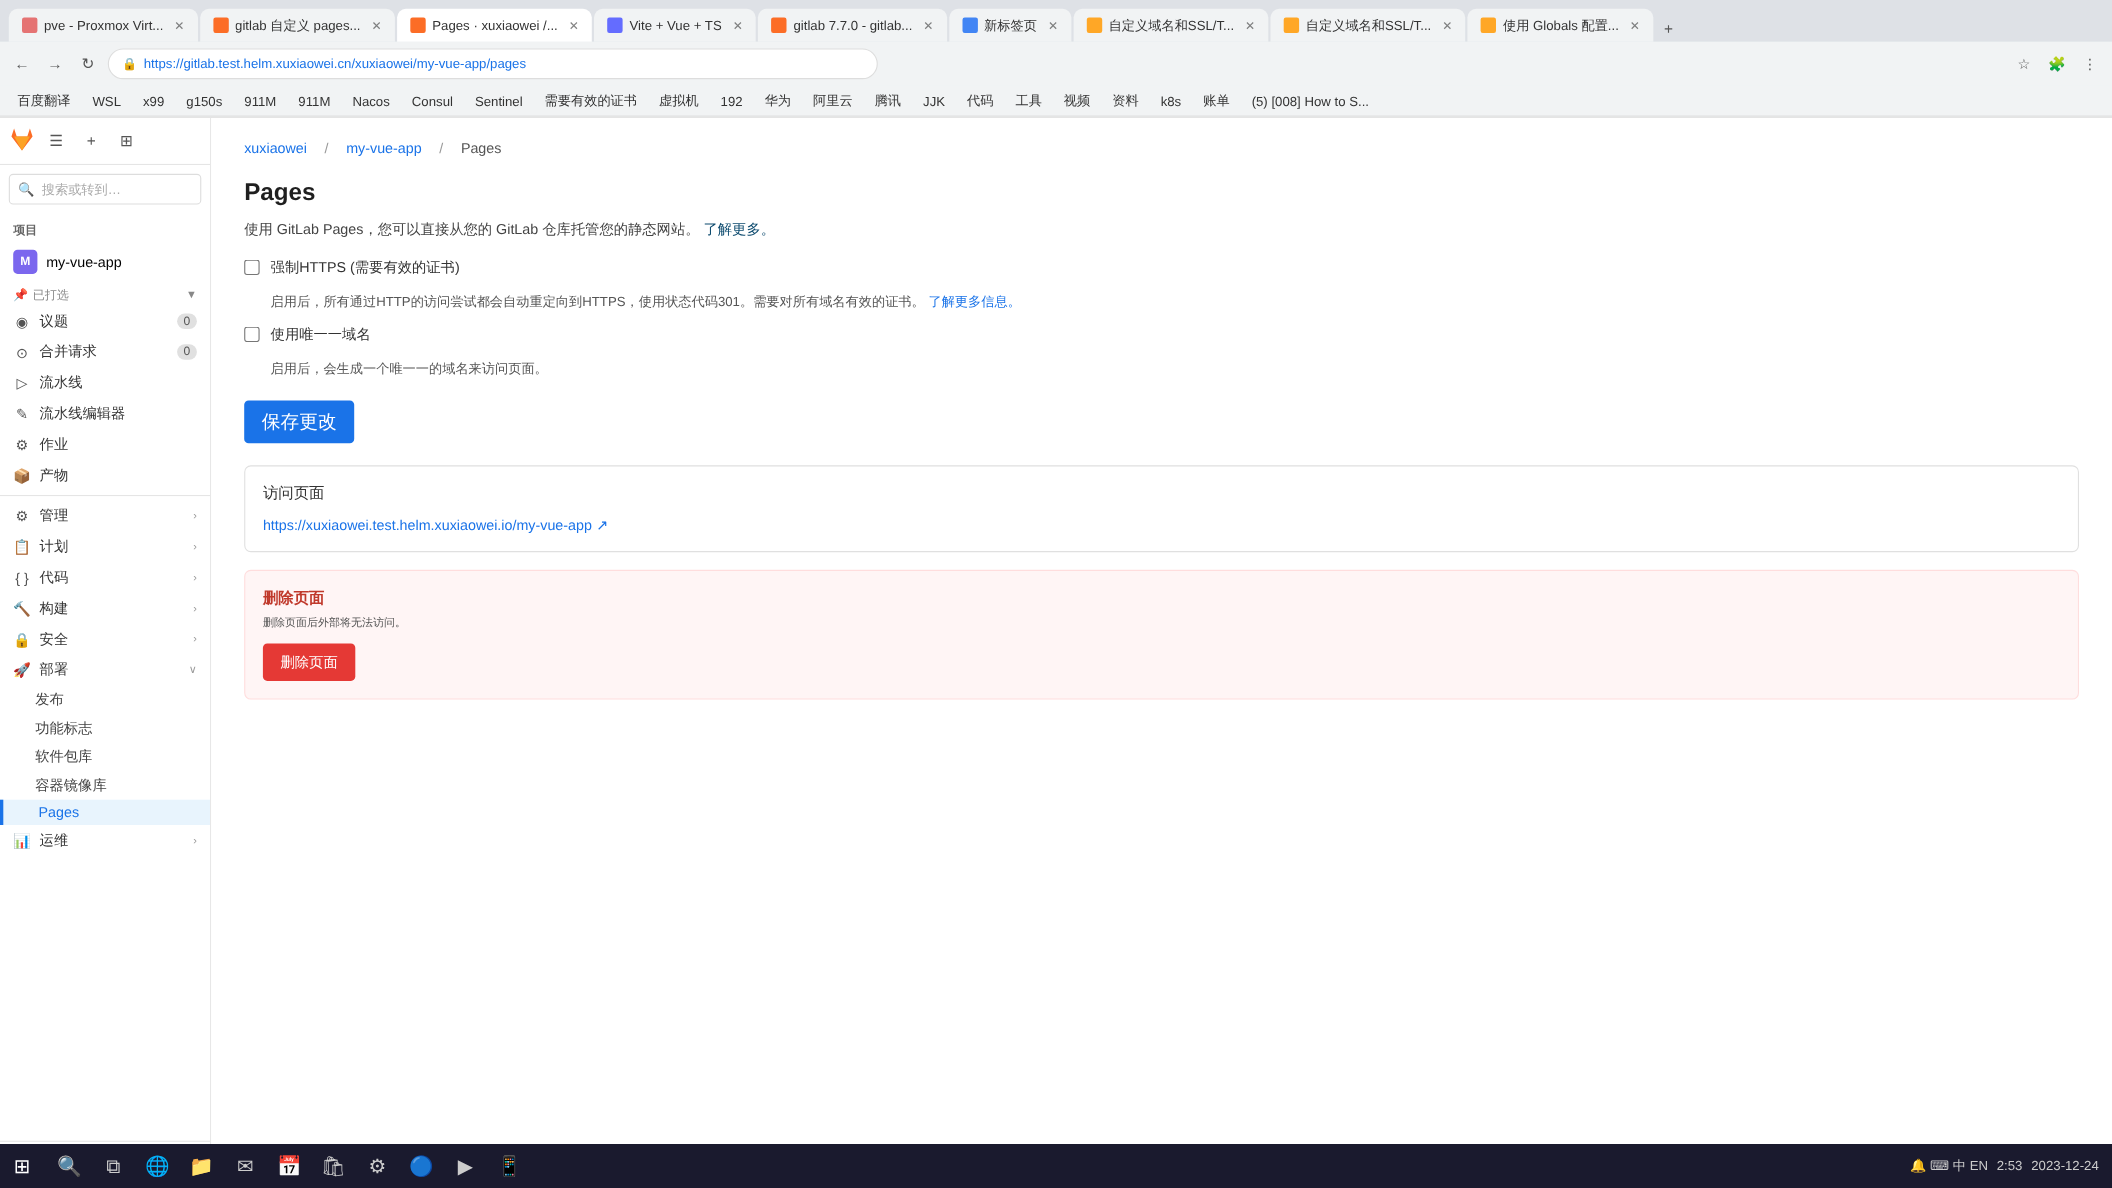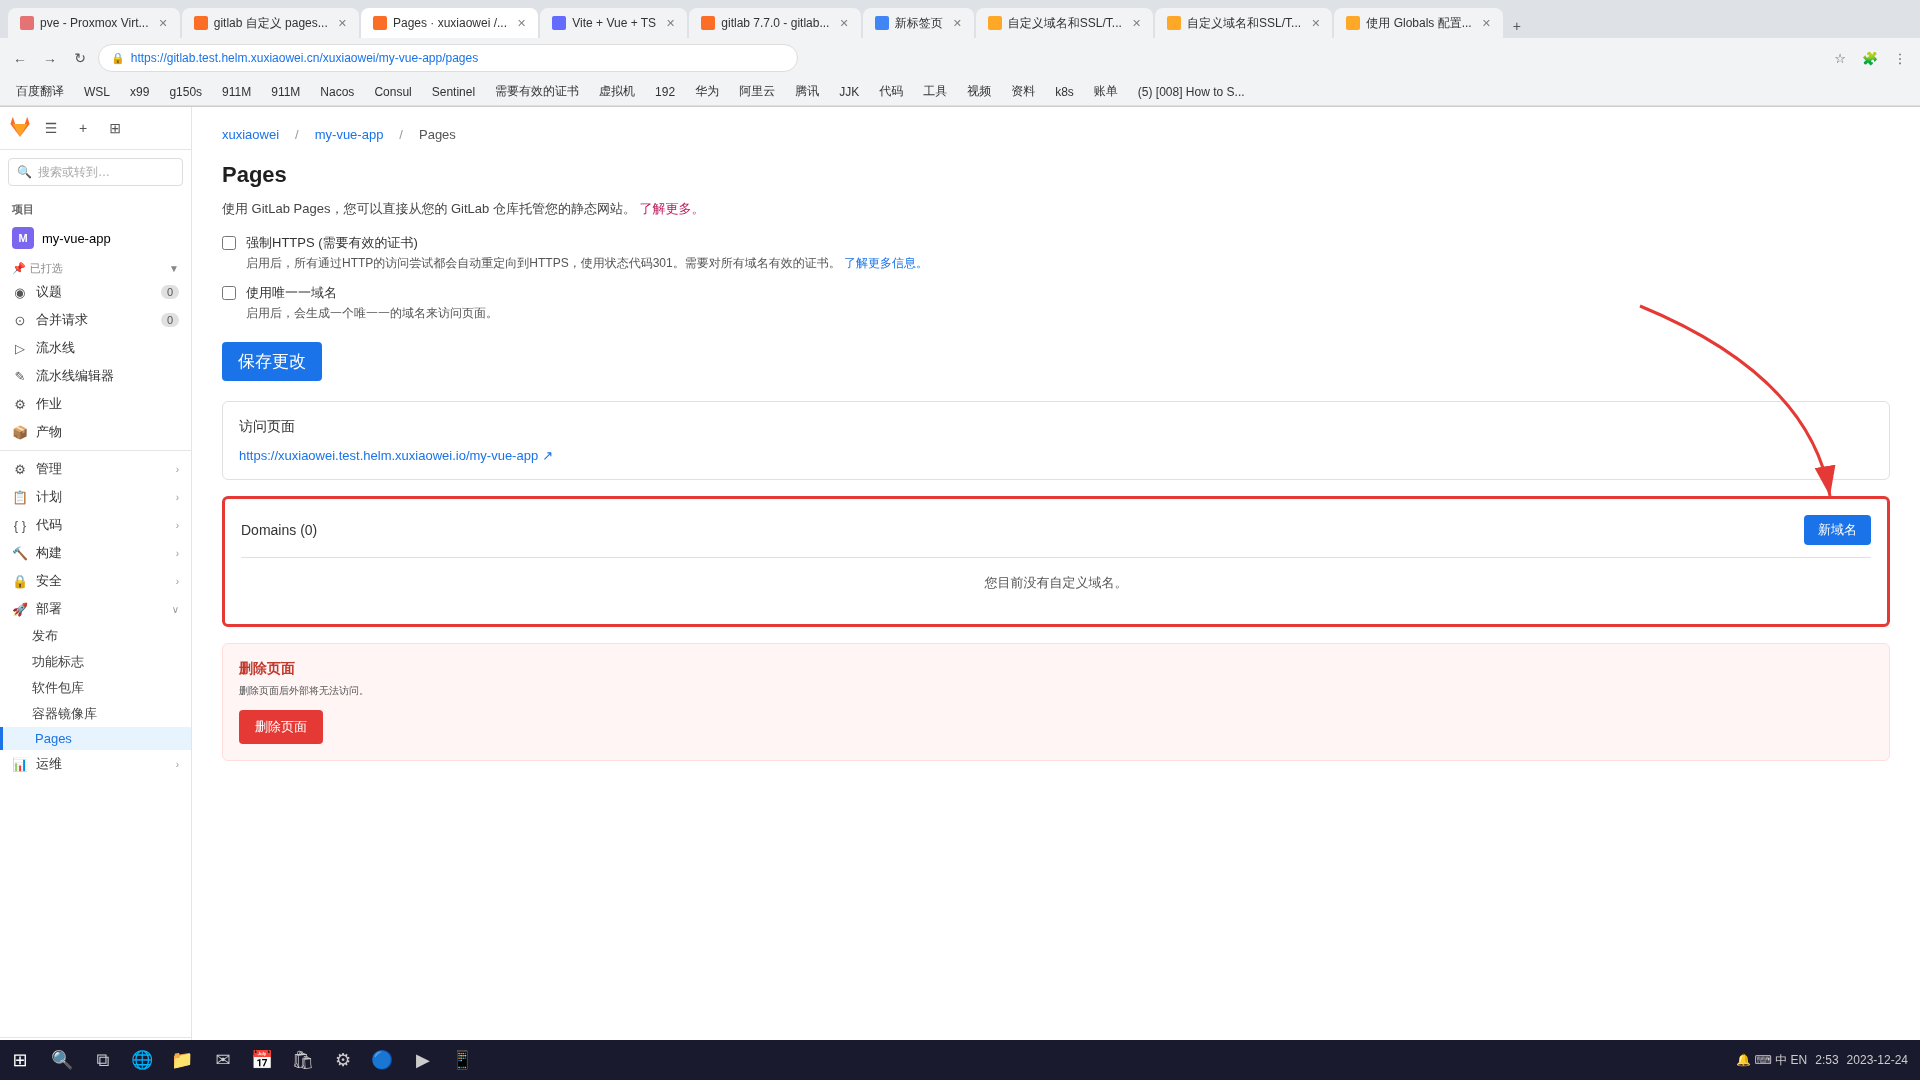--- a/index.html
+++ b/index.html
@@ -55,28 +55,28 @@
 
     
     .breadcrumb { display: flex; align-items: center; gap: 16px; font-size: 13px; color: #555; margin-bottom: 20px; }
     .breadcrumb a { color: #1a73e8; text-decoration: none; }
     .breadcrumb-sep { color: #999; }
 
     
     .page-title { font-size: 22px; font-weight: 600; color: #1f1f1f; margin-bottom: 12px; }
 
     .page-description { font-size: 13px; color: #444; margin-bottom: 16px; }
-    .page-description a { color: #be185d; text-decoration: none; }
+    .page-description a { color: #0c4a6e; text-decoration: none; }
 
     
     .settings-section { margin-bottom: 20px; }
     .checkbox-row { display: flex; align-items: flex-start; gap: 10px; margin-bottom: 12px; }
     .checkbox-row input[type=checkbox] { margin-top: 2px; width: 14px; height: 14px; cursor: pointer; }
     .checkbox-label { font-size: 13px; color: #333; font-weight: 500; }
-    .checkbox-desc { font-size: 12px; color: #555; margin-top: 3px; }
+    .checkbox-desc { font-size: 12px; color: #555; margin-top: 14px; }
     .checkbox-desc a { color: #1a73e8; text-decoration: none; }
 
     .save-btn { background: #1a73e8; color: #fff; border: none; border-radius: 4px; padding: 8px 16px; font-size: 17px; cursor: pointer; margin-top: 8px; }
 
     
     .access-box { border: 1px solid #e0e0e0; border-radius: 6px; padding: 16px; margin-bottom: 16px; }
     .access-title { font-size: 14px; color: #333; font-weight: 500; margin-bottom: 12px; }
     .access-link { color: #1a73e8; text-decoration: none; font-size: 13px; display: flex; align-items: center; gap: 4px; }
 
     
@@ -450,39 +450,20 @@
     </div>
 
     <div class="access-box">
       <div class="access-title">访问页面</div>
       <a href="#" class="access-link">
         <span>https://xuxiaowei.test.helm.xuxiaowei.io/my-vue-app</span>
         <span>↗</span>
       </a>
     </div>
 
-    <div style="position: relative;">
-
-      <svg style="position:absolute; top:-200px; right:20px; width:260px; height:220px; pointer-events:none; z-index:10;" viewBox="0 0 260 220">
-        <defs>
-          <marker id="arrowhead" markerWidth="10" markerHeight="7" refX="10" refY="3.5" orient="auto">
-            <polygon points="0 0, 10 3.5, 0 7" fill="#e53935"></polygon>
-          </marker>
-        </defs>
-        <path d="M 30 10 Q 200 80 220 200" stroke="#e53935" stroke-width="3" fill="none" marker-end="url(#arrowhead)"></path>
-      </svg>
-
-      <div class="domains-box">
-        <div class="domains-header">
-          <span class="domains-title">Domains (0)</span>
-          <button class="new-domain-btn">新域名</button>
-        </div>
-        <div class="domains-empty">您目前没有自定义域名。</div>
-      </div>
-    </div>
 
     <div class="delete-section">
       <div class="delete-title">删除页面</div>
       <div class="delete-desc">删除页面后外部将无法访问。</div>
       <button class="delete-btn">删除页面</button>
     </div>
 
   </div>
 </div>
 

